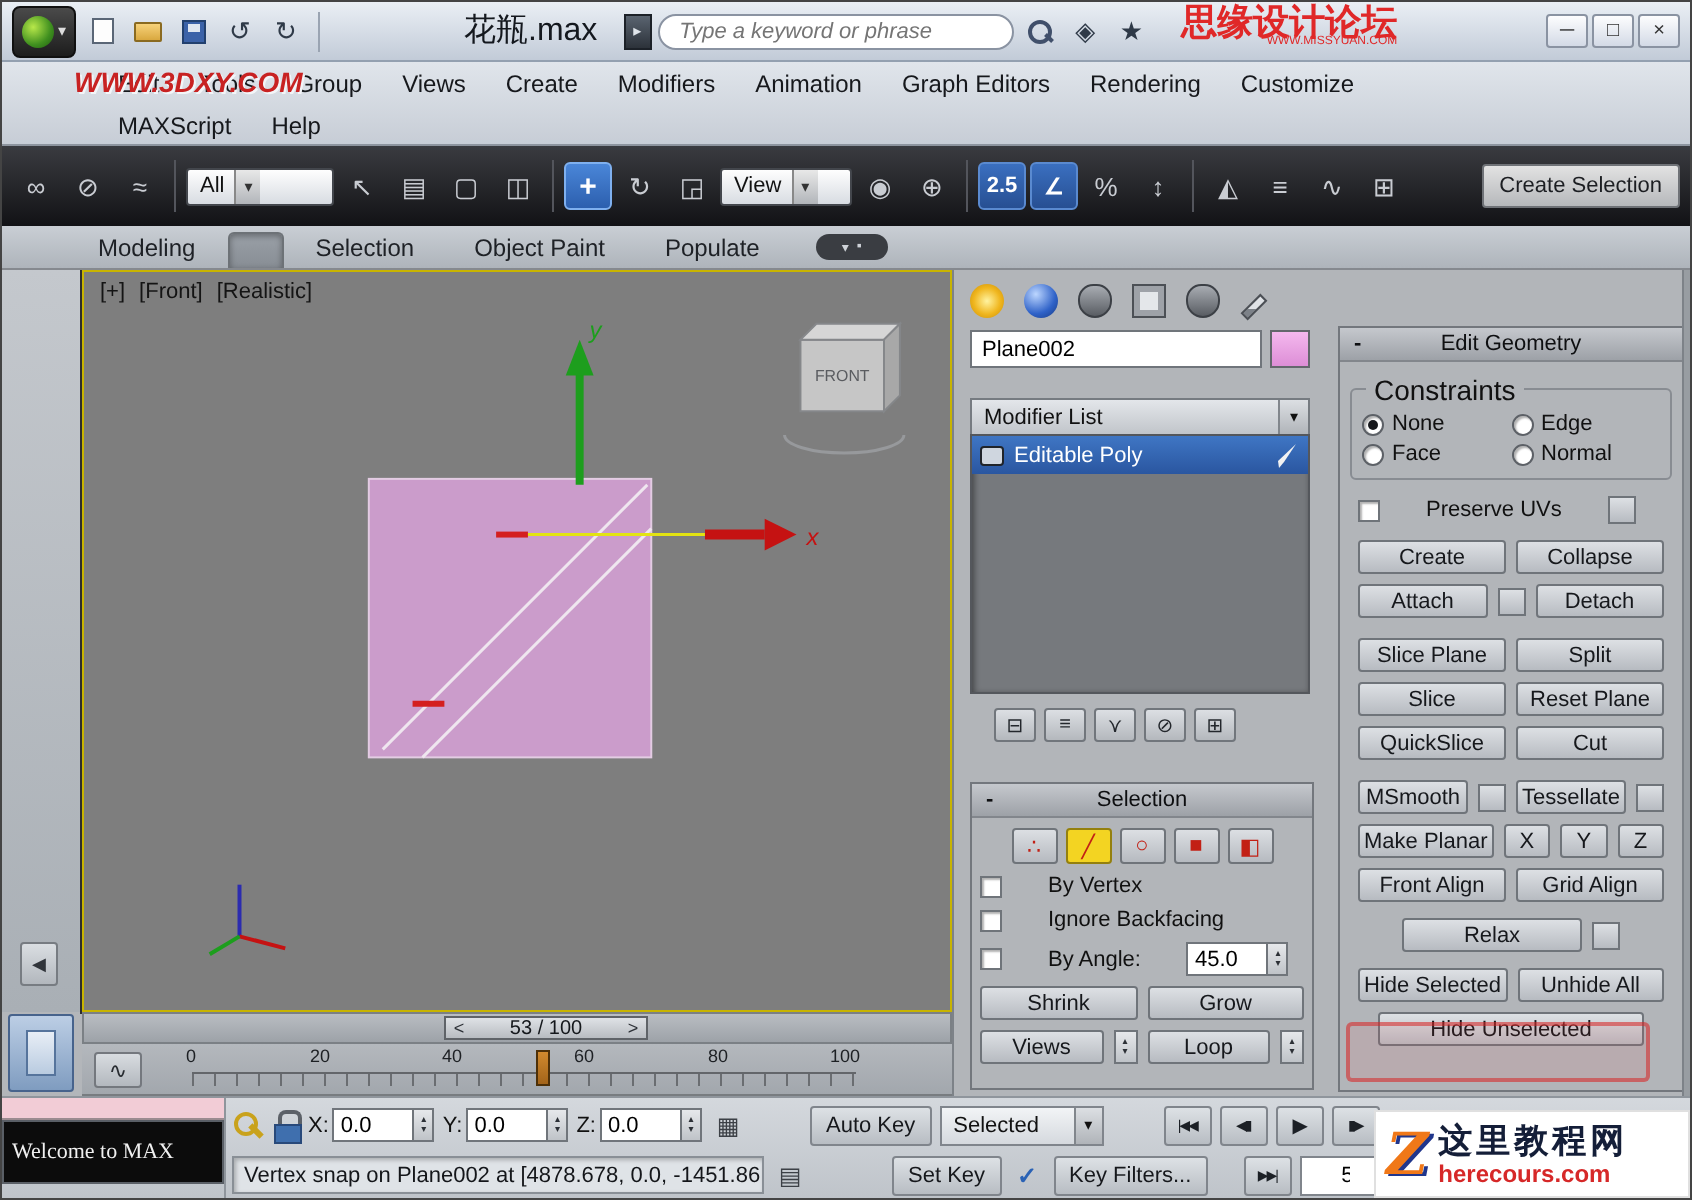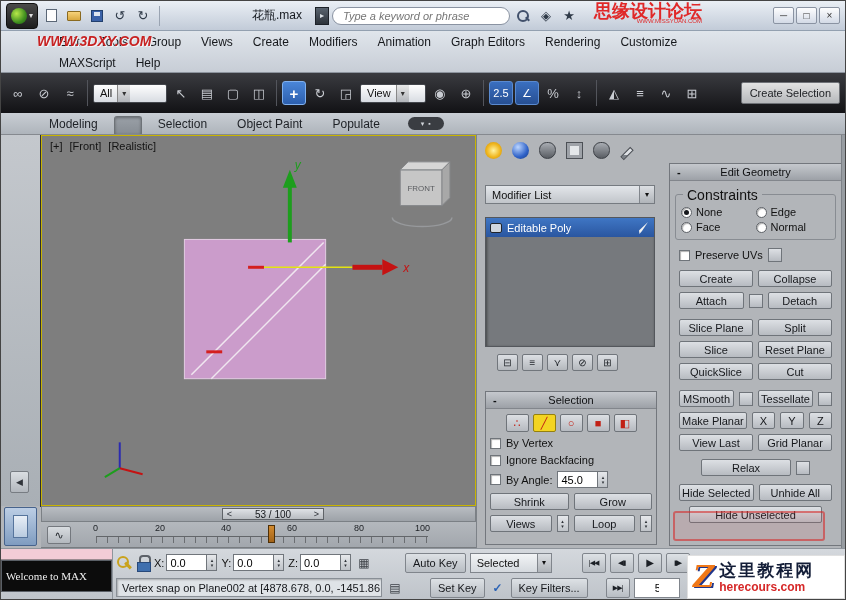--- a/index.html
+++ b/index.html
@@ -10,21 +10,21 @@
 .titlebar{position:absolute;top:0;left:0;right:0;height:30px;background:linear-gradient(#eaeff5,#c2cbd8);border-bottom:1px solid #93a0b0;display:flex;align-items:center;padding:0 5px;gap:3px;z-index:10}
 .logo{width:32px;height:26px;background:linear-gradient(#4a4a4a,#1d1d1d);border-radius:4px;border:1px solid #101010;display:flex;align-items:center;justify-content:center;gap:2px}
 .logo-swirl{width:16px;height:16px;border-radius:50%;background:radial-gradient(circle at 35% 35%,#b8e84a,#3f8f1f 60%,#1d5c10)}
 .logo-arrow{color:#ddd;font-size:8px}
 .qat{width:20px;height:20px;display:flex;align-items:center;justify-content:center;color:#2f3a48;font-size:13px;border-radius:3px}
 .i-page{width:11px;height:13px;background:#fdfdfd;border:1px solid #5a6676}
 .i-folder{width:14px;height:10px;background:linear-gradient(#f7d27a,#d9a83f);border:1px solid #8a6a20;border-radius:1px}
 .i-save{width:12px;height:12px;background:#3b62a8;border:1px solid #22406e;position:relative}
 .i-save::after{content:"";position:absolute;left:2px;right:2px;top:1px;height:4px;background:#dfe6f0}
 .tb-sep{width:1px;height:20px;background:#9aa4b2;margin:0 3px}
-.tb-title{margin-left:86px;font-size:12px;color:#14181e;white-space:nowrap}
+.tb-title{margin-left:66px;font-size:16px;color:#14181e;white-space:nowrap}
 .flyout-btn{width:14px;height:18px;background:linear-gradient(#5a6470,#2c323a);border:1px solid #1c2128;color:#dfe4ea;font-size:8px;display:flex;align-items:center;justify-content:center;margin-left:10px}
 .search{width:178px;height:18px;border:1px solid #8a93a2;border-radius:9px;padding:0 10px;font-size:11px;font-style:italic;color:#555;background:#fff}
 .mag{position:relative;width:14px;height:14px}
 .mag::before{content:"";position:absolute;left:1px;top:1px;width:8px;height:8px;border:2px solid #41506b;border-radius:50%}
 .mag::after{content:"";position:absolute;left:9px;top:9px;width:5px;height:2px;background:#41506b;transform:rotate(45deg)}
 .tb-wm{margin-left:12px;line-height:10px;color:#e02828;white-space:nowrap}
 .tb-wm .l1{font-size:18px;font-weight:bold}
 .tb-wm .l2{font-size:6px;text-align:right}
 .winbtns{margin-left:auto;display:flex;gap:2px}
 .winbtn{width:21px;height:17px;border:1px solid #8a93a2;background:linear-gradient(#fdfdfe,#d3dae6);display:flex;align-items:center;justify-content:center;font-size:10px;color:#333;border-radius:2px}
@@ -32,21 +32,21 @@
 
 .menubar{position:absolute;top:30px;left:0;right:0;height:42px;background:linear-gradient(#e0e5eb,#c7cdd6);border-bottom:1px solid #8d949e;z-index:9}
 .menu-row{display:flex;height:21px;align-items:center;padding-left:48px}
 .menu-item{padding:0 10px;font-size:12px;color:#16181c}
 .menu-wm{position:absolute;left:36px;top:2px;color:#c82222;font-weight:bold;font-style:italic;font-size:14px;text-shadow:1px 1px 0 #f3f5f8;z-index:5}
 
 
 .toolbar{position:absolute;top:72px;left:0;right:0;height:40px;background:linear-gradient(#3a3b40,#121215);display:flex;align-items:center;gap:2px;padding:0 5px;z-index:8}
 .ticon{min-width:24px;height:24px;display:flex;align-items:center;justify-content:center;color:#c9ccd2;font-size:13px;border-radius:3px}
 .ticon.active{background:linear-gradient(#4a86d8,#2c5fae);border:1px solid #7fb0ef;color:#fff;font-weight:bold;font-size:15px}
-.ticon.blue{background:linear-gradient(#3a6fc0,#274f92);border:1px solid #5a8ad0;color:#fff;font-size:11px;font-weight:normal}
+.ticon.blue{background:linear-gradient(#3a6fc0,#274f92);border:1px solid #5a8ad0;color:#fff;font-size:11px;font-weight:bold}
 .tsep{width:1px;height:26px;background:#53555c;margin:0 3px}
 .tdrop{height:19px;background:linear-gradient(#fefefe,#d8dce2);border:1px solid #43464c;display:flex;align-items:center;font-size:11px;color:#111;padding-left:6px;border-radius:2px}
 .tdrop .dd{width:13px;height:17px;background:linear-gradient(#e8e8e8,#b2b5ba);border-left:1px solid #888;margin-left:5px;display:flex;align-items:center;justify-content:center;font-size:8px;color:#333}
 .create-sel{margin-left:auto;height:22px;background:linear-gradient(#e2e2e2,#b6b8bb);border:1px solid #6f7277;border-radius:2px;padding:0 8px;font-size:11px;color:#1c1e22;display:flex;align-items:center}
 
 
 .ribbon{position:absolute;top:112px;left:0;right:0;height:22px;background:linear-gradient(#c9ced4,#aeb4bb);border-bottom:1px solid #85898f;display:flex;align-items:flex-end;padding-left:34px;gap:2px;z-index:7}
 .rtab{padding:14px 13px 3px;font-size:12px;color:#1e2126;border:1px solid transparent;border-bottom:none;border-radius:3px 3px 0 0}
 .rtab.active{background:linear-gradient(#9aa0a7,#878d94);border-color:#6d7277;box-shadow:inset 0 1px 3px rgba(0,0,0,.35)}
 .ribbon-pill{margin:0 0 4px 12px;width:36px;height:13px;background:#3a3d42;border-radius:7px;display:flex;align-items:center;justify-content:center;gap:4px;color:#cfd3d8;font-size:7px}
@@ -79,36 +79,36 @@
 .ic{width:17px;height:17px;position:relative}
 .ic-sun{border-radius:50%;background:radial-gradient(#fff3a0,#f0b61e 55%,#c58a08)}
 .ic-sphere{border-radius:50%;background:radial-gradient(circle at 35% 30%,#bcd6ff,#2f62c8 60%,#183a80)}
 .ic-teapot{border-radius:45% 45% 50% 50%;background:linear-gradient(#a8acb2,#595d63);border:1px solid #3c4046}
 .ic-frame{background:#9ea2a8;border:1px solid #4c5056}
 .ic-frame::after{content:"";position:absolute;inset:3px;background:#e4e7ea}
 .ic-pencil{background:linear-gradient(45deg,#7c8188 40%,#dfe2e6 40%);transform:rotate(-45deg);width:14px;height:5px;margin-top:6px;border:1px solid #4b4f55}
 .name-row{position:absolute;left:8px;top:30px;display:flex;gap:4px;align-items:center}
 .name-row input{width:146px;height:19px;border:1px solid #70757b;padding:0 5px;font-size:11px;background:#fff}
 .swatch{width:20px;height:19px;background:linear-gradient(#f4b8ee,#dd8ed6);border:1px solid #63676c}
-.modlist{position:absolute;left:8px;top:50px;width:170px;height:19px;display:flex;align-items:center;background:linear-gradient(#e3e6ea,#c1c5ca);border:1px solid #767b81;padding-left:6px;font-size:11px}
+.modlist{position:absolute;left:8px;top:64px;width:170px;height:19px;display:flex;align-items:center;background:linear-gradient(#e3e6ea,#c1c5ca);border:1px solid #767b81;padding-left:6px;font-size:11px}
 .modlist .dd{margin-left:auto;width:15px;height:17px;background:linear-gradient(#dcdfe3,#b0b4b9);border-left:1px solid #81868c;display:flex;align-items:center;justify-content:center;font-size:8px}
 .stack{position:absolute;left:8px;top:82px;width:170px;height:130px;background:#76797d;border:1px solid #54575c;box-shadow:inset 1px 1px 3px rgba(0,0,0,.45)}
 .stack-row{height:19px;display:flex;align-items:center;gap:5px;padding:0 4px;background:linear-gradient(#3f76c4,#2a56a0);color:#fff;font-size:11px}
 .stack-ico{width:12px;height:10px;background:#cfd6df;border:1px solid #1d2averaged;border:1px solid #20242a;border-radius:2px}
 .stack-feather{margin-left:auto}
 .stack-tools{position:absolute;left:20px;top:219px;display:flex;gap:4px}
 .stool{width:21px;height:17px;background:linear-gradient(#dcdfe3,#b4b8bd);border:1px solid #71767c;display:flex;align-items:center;justify-content:center;font-size:10px;color:#23272c;border-radius:2px}
 .rollout{border:1px solid #73777d;background:#b2b5b9}
 .roll-head{height:17px;background:linear-gradient(#c5c8cd,#9da1a7);border-bottom:1px solid #82868c;display:flex;align-items:center;justify-content:center;gap:5px;font-size:11px;color:#0e0f11;position:relative}
 .roll-head .dash{position:absolute;left:7px;font-weight:bold}
 .sel-roll{position:absolute;left:8px;top:256px;width:172px;height:154px}
 .subobj{display:flex;gap:4px;justify-content:center;margin-top:5px}
 .so{width:23px;height:18px;background:linear-gradient(#dcdfe3,#b6bac0);border:1px solid #6f747a;display:flex;align-items:center;justify-content:center;color:#c22015;font-size:11px;border-radius:2px}
 .so.active{background:#f3d422;border-color:#94800e}
-.cbrow{display:flex;align-items:center;gap:5px;margin:5px 4px 0;font-size:11px}
+.cbrow{display:flex;align-items:center;gap:23px;margin:5px 4px 0;font-size:11px}
 .cb{width:11px;height:11px;background:#fff;border:1px solid #6f747a;box-shadow:inset 1px 1px 1px rgba(0,0,0,.3);flex:none}
 .btnrow{display:flex;gap:5px;margin-top:5px;padding:0 4px;align-items:center}
 .b{height:17px;background:linear-gradient(#dde0e4,#b7bbc1);border:1px solid #6f747a;border-radius:2px;font-size:11px;color:#16181c;display:flex;align-items:center;justify-content:center;flex:1;white-space:nowrap;padding:0 2px}
 .spinfield{display:flex}
 .spinfield input{width:40px;height:17px;border:1px solid #70757b;border-right:none;padding:0 3px;font-size:11px;background:#fff}
 .spin{width:11px;height:17px;background:linear-gradient(#e6e8eb,#bfc3c8);border:1px solid #70757b;display:flex;flex-direction:column;align-items:center;justify-content:center;font-size:5px;line-height:5px;color:#2c3036;flex:none}
 .spin.sm{height:17px;width:12px}
 .setbox{width:14px;height:14px;background:linear-gradient(#dde0e4,#b7bbc1);border:1px solid #6f747a;flex:none}
 .eg-roll{position:absolute;left:192px;top:28px;width:173px;height:383px}
 .eg-body{padding:4px 5px}
@@ -318,20 +318,24 @@
   <div class="cpanel">
     <div class="mini-icons">
       <span class="ic ic-sun"></span>
       <span class="ic ic-sphere"></span>
       <span class="ic ic-teapot"></span>
       <span class="ic ic-frame"></span>
       <span class="ic ic-teapot"></span>
       <span class="ic-pencil"></span>
     </div>
 
+    <div class="name-row">
+      <input value="Plane002" style="">
+      <span class="swatch"></span>
+    </div>
 
     <div class="modlist">
       <span>Modifier List</span>
       <span class="dd">▾</span>
     </div>
 
     <div class="stack">
       <div class="stack-row">
         <span class="stack-ico"></span>
         <span>Editable Poly</span>
@@ -464,22 +468,22 @@
           <span class="b">Tessellate</span>
           <span class="setbox"></span>
         </div>
         <div class="btnrow">
           <span class="b" style="flex:2.6">Make Planar</span>
           <span class="b">X</span>
           <span class="b">Y</span>
           <span class="b">Z</span>
         </div>
         <div class="btnrow">
-          <span class="b">View Last</span>
-          <span class="b">Grid Planar</span>
+          <span class="b">Front Align</span>
+          <span class="b">Grid Align</span>
         </div>
 
         <div class="btnrow mt8" style="padding:0 26px">
           <span class="b">Relax</span>
           <span class="setbox"></span>
         </div>
 
         <div class="btnrow mt8">
           <span class="b">Hide Selected</span>
           <span class="b">Unhide All</span>
@@ -541,21 +545,21 @@
       </span>
       <span class="pb" style="margin-left:26px">|◀◀</span>
       <span class="pb">◀▮</span>
       <span class="pb" style="font-size:10px">▶</span>
       <span class="pb">▮▶</span>
     </div>
 
     <div class="sb-row2">
       <span class="prompt">Vertex snap on Plane002 at [4878.678, 0.0, -1451.86</span>
       <span class="gicon">▤</span>
-      <span class="btn3d" style="margin-left:22px">Set Key</span>
+      <span class="btn3d" style="margin-left:38px">Set Key</span>
       <span class="gicon" style="color:#2a62b5;font-weight:bold">✓</span>
       <span class="btn3d">Key Filters...</span>
       <span class="pb" style="margin-left:14px">▶▶|</span>
       <input class="framefield" value="53" style="">
     </div>
   </div>
 
   <div class="wm-box">
     <span class="wm-z">Z</span>
     <span class="wm-text">

